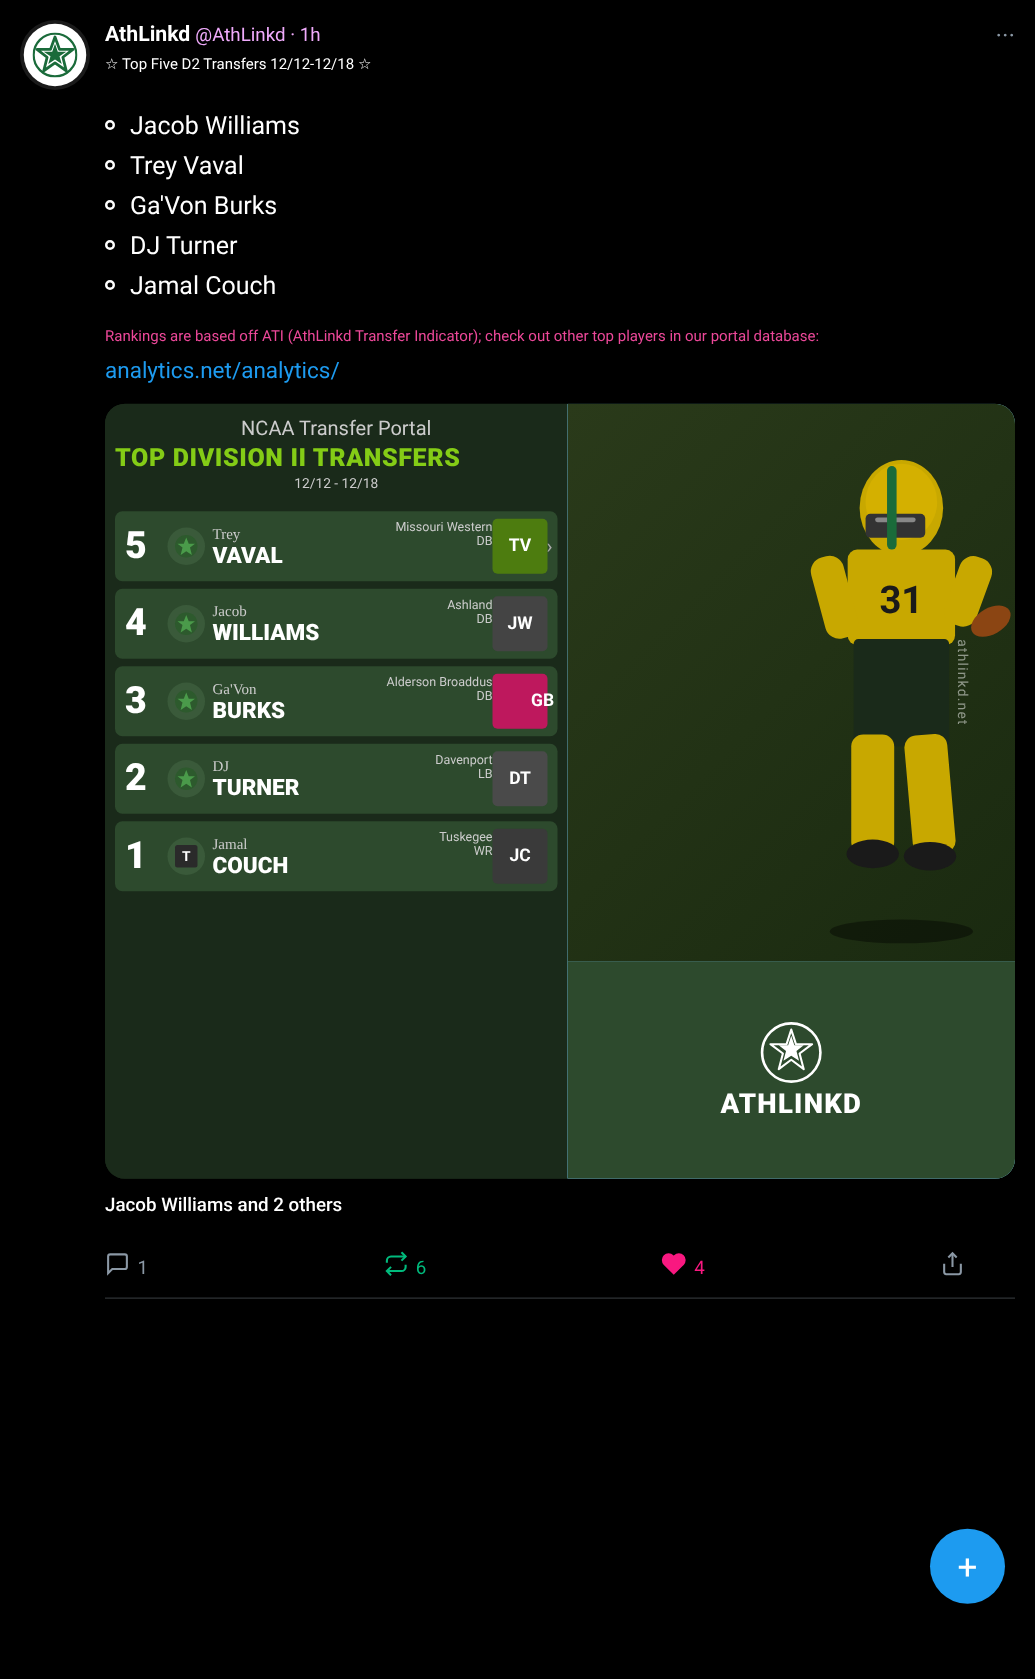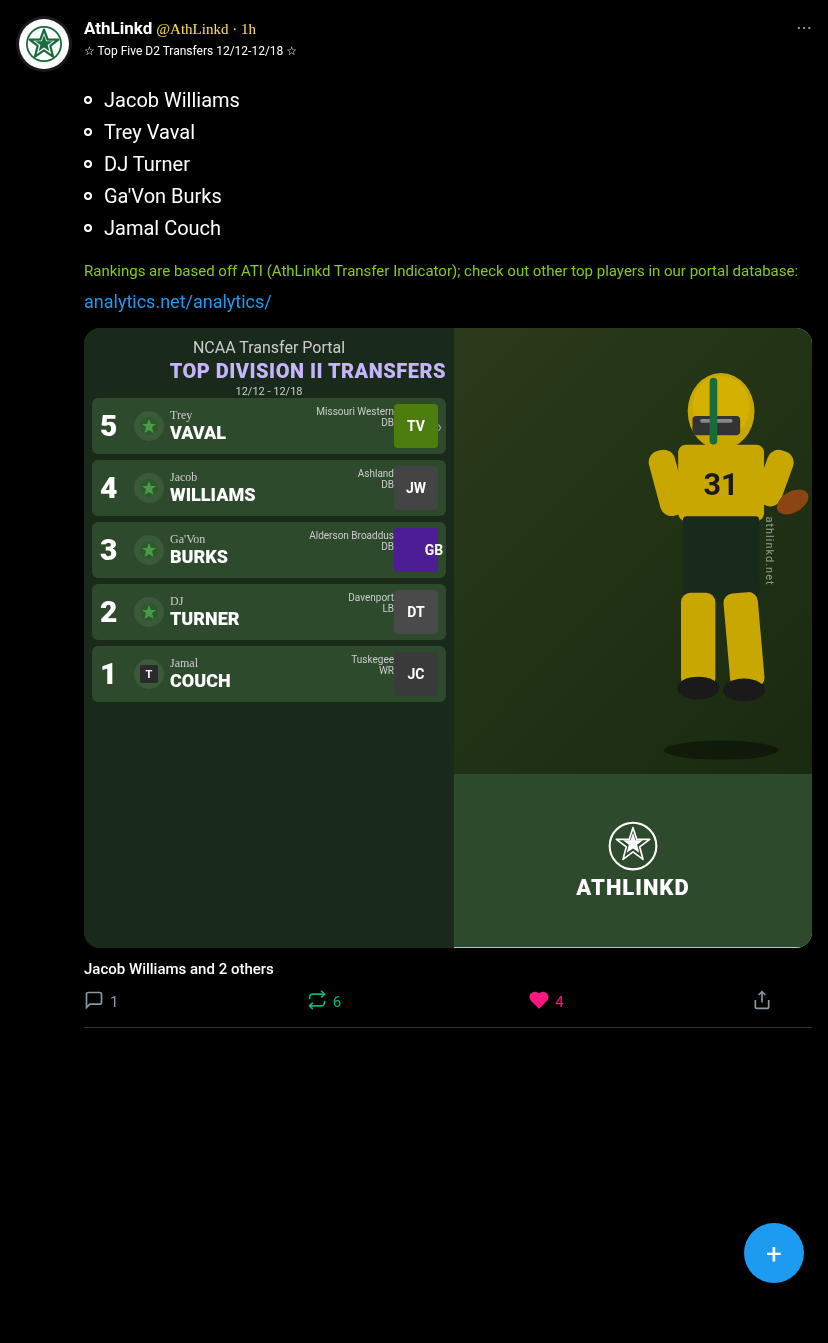--- a/index.html
+++ b/index.html
@@ -55,22 +55,21 @@
       align-items: center;
       justify-content: space-between;
     }
     .account-name {
       font-weight: 700;
       font-size: 17px;
       color: #fff;
     }
     .account-handle-time {
       font-size: 15px;
-      color: #fde047;
-      font-family: Liberation Serif, serif;
+      color: #f0abfc;
     }
     .more-icon {
       color: #8b98a5;
       font-size: 20px;
       cursor: pointer;
     }
     .tweet-title {
       font-size: 12px;
       color: #fff;
       margin-top: 4px;
@@ -92,22 +91,22 @@
       gap: 12px;
     }
     .bullet {
       width: 8px;
       height: 8px;
       border-radius: 50%;
       border: 2px solid #fff;
       flex-shrink: 0;
     }
     .rankings-text {
-      font-size: 15px;
-      color: #84cc16;
+      font-size: 12px;
+      color: #ec4899;
       line-height: 1.5;
       margin-bottom: 8px;
     }
     .portal-link {
       color: #1d9bf0;
       font-size: 18px;
       text-decoration: none;
     }
     .card {
       border-radius: 16px;
@@ -128,32 +127,32 @@
       background: #1a2a1a;
       padding: 10px 8px 8px 8px;
     }
     .card-header-text {
       text-align: center;
       color: #ccc;
       font-size: 16px;
       margin-bottom: 2px;
     }
     .card-title {
-      text-align: right;
-      color: #c4b5fd;
+      text-align: left;
+      color: #84cc16;
       font-weight: 900;
       font-size: 20px;
       letter-spacing: 0.5px;
       margin-bottom: 2px;
     }
     .card-date {
       text-align: center;
       color: #ccc;
       font-size: 11px;
-      margin-bottom: 0;
+      margin-bottom: 16px;
     }
     .player-row {
       background: #2d4a2d;
       border-radius: 6px;
       margin-bottom: 6px;
       padding: 6px 8px;
       display: flex;
       align-items: center;
       gap: 6px;
       position: relative;
@@ -243,21 +242,21 @@
       letter-spacing: 1px;
     }
     .tweet-footer {
       margin-left: 68px;
       padding-bottom: 12px;
       border-bottom: 1px solid #2f3336;
     }
     .likes-info {
       font-size: 15px;
       color: #8b98a5;
-      margin-bottom: 12px;
+      margin-bottom: 28px;
     }
     .likes-info span {
       color: #fff;
       font-weight: 500;
     }
     .action-bar {
       display: flex;
       align-items: center;
       justify-content: space-between;
       padding-right: 40px;
@@ -360,25 +359,25 @@
       <li>
         <span class="bullet"></span>
         <span>Jacob Williams</span>
       </li>
       <li>
         <span class="bullet"></span>
         <span>Trey Vaval</span>
       </li>
       <li>
         <span class="bullet"></span>
-        <span>DJ Turner</span>
+        <span>Ga'Von Burks</span>
       </li>
       <li>
         <span class="bullet"></span>
-        <span>Ga'Von Burks</span>
+        <span>DJ Turner</span>
       </li>
       <li>
         <span class="bullet"></span>
         <span>Jamal Couch</span>
       </li>
     </ul>
 
     <p class="rankings-text">Rankings are based off ATI (AthLinkd Transfer Indicator); check out other top players in our portal database:</p>
     <a class="portal-link" href="#">analytics.net/analytics/</a>
 
@@ -439,21 +438,21 @@
                 </svg>
             </div>
             <div class="player-info">
               <span class="player-first">Ga'Von</span>
               <span class="player-last">BURKS</span>
             </div>
             <div class="school-pos">
               <span>Alderson Broaddus</span><br>
               <span>DB</span>
             </div>
-            <div class="photo-placeholder" style="background:#4c1d95; flex-shrink:0;padding-left:36px;">GB</div>
+            <div class="photo-placeholder" style="background:#be185d; flex-shrink:0;padding-left:36px;">GB</div>
           </div>
 
           <div class="player-row">
             <span class="rank-number">2</span>
             <div class="mascot-circle">
               <svg viewBox="0 0 20 20" width="20" height="20">
                   <circle cx="10" cy="10" r="9" fill="#2d5a2d"></circle>
                   <polygon points="10,3 12,8 17,8 13,11 14.5,17 10,14 5.5,17 7,11 3,8 8,8" fill="#4a9a4a"></polygon>
                 </svg>
             </div>

